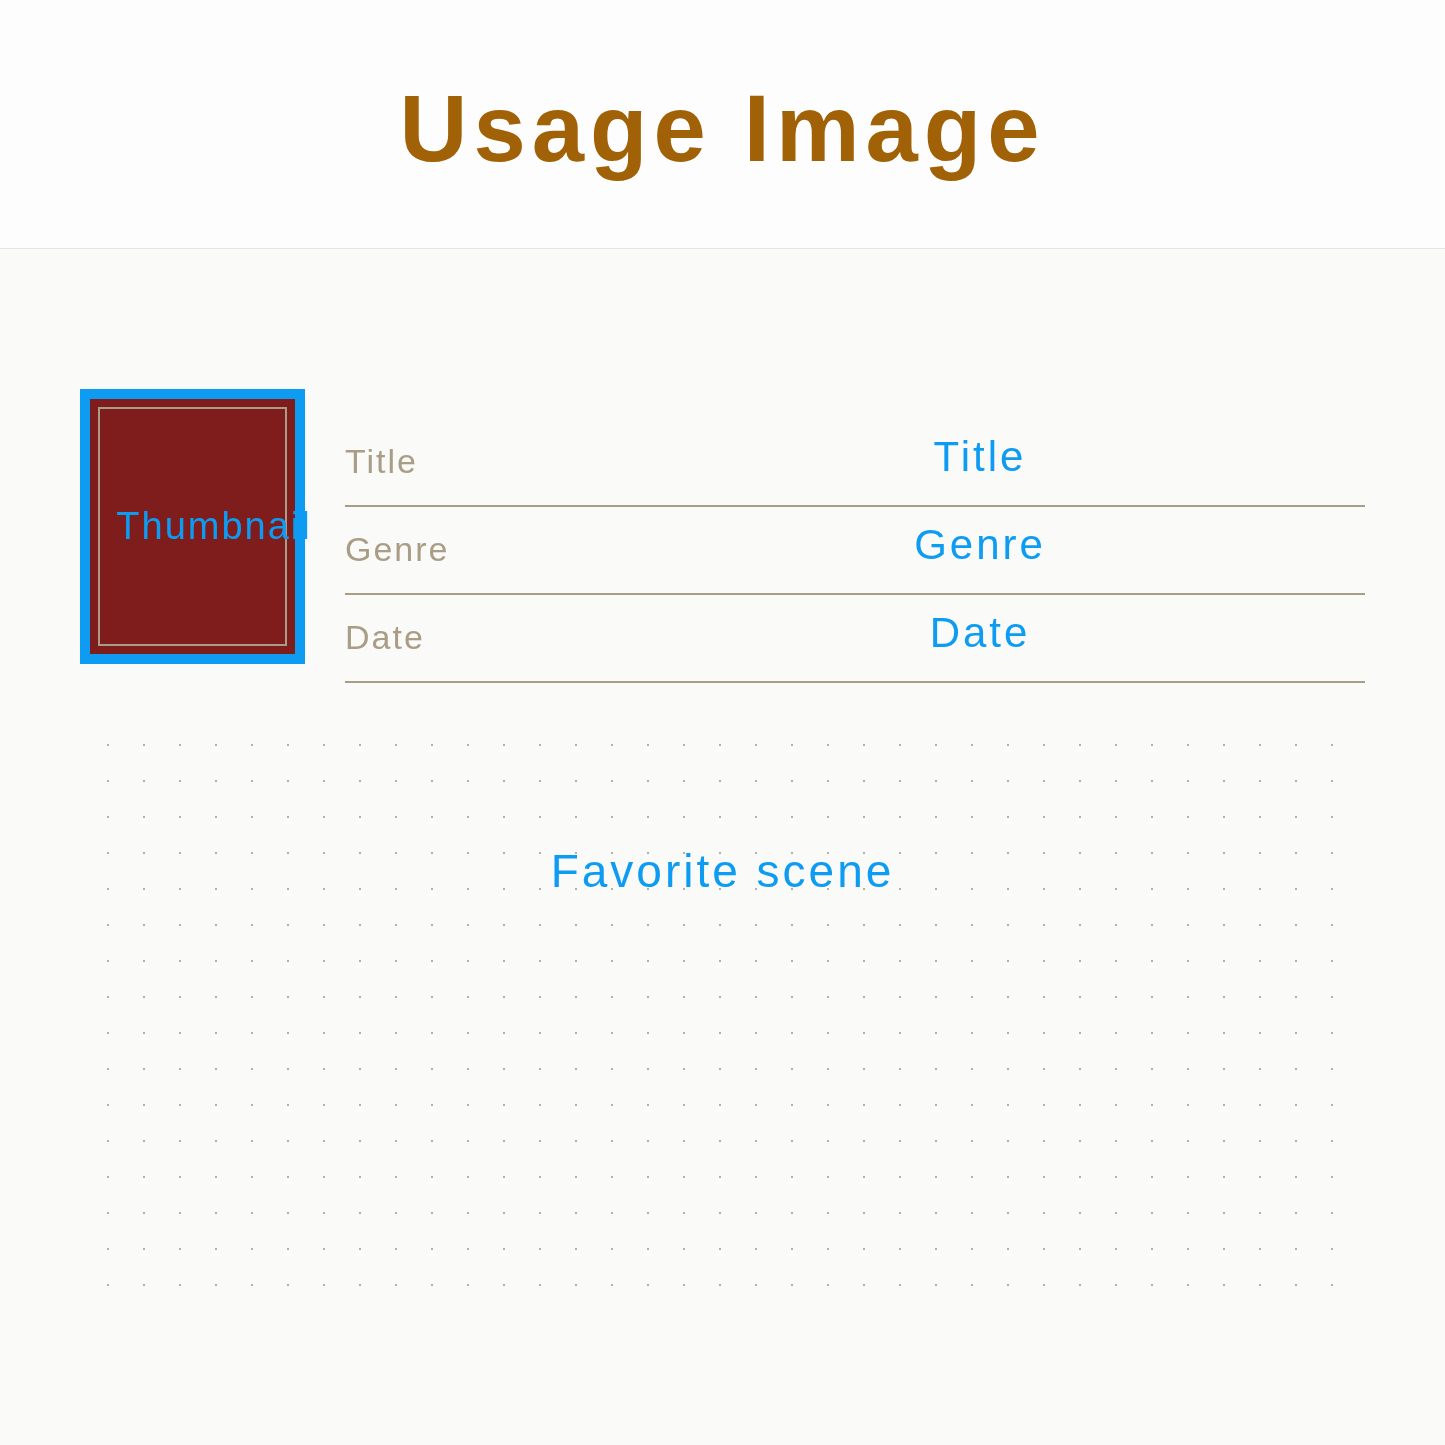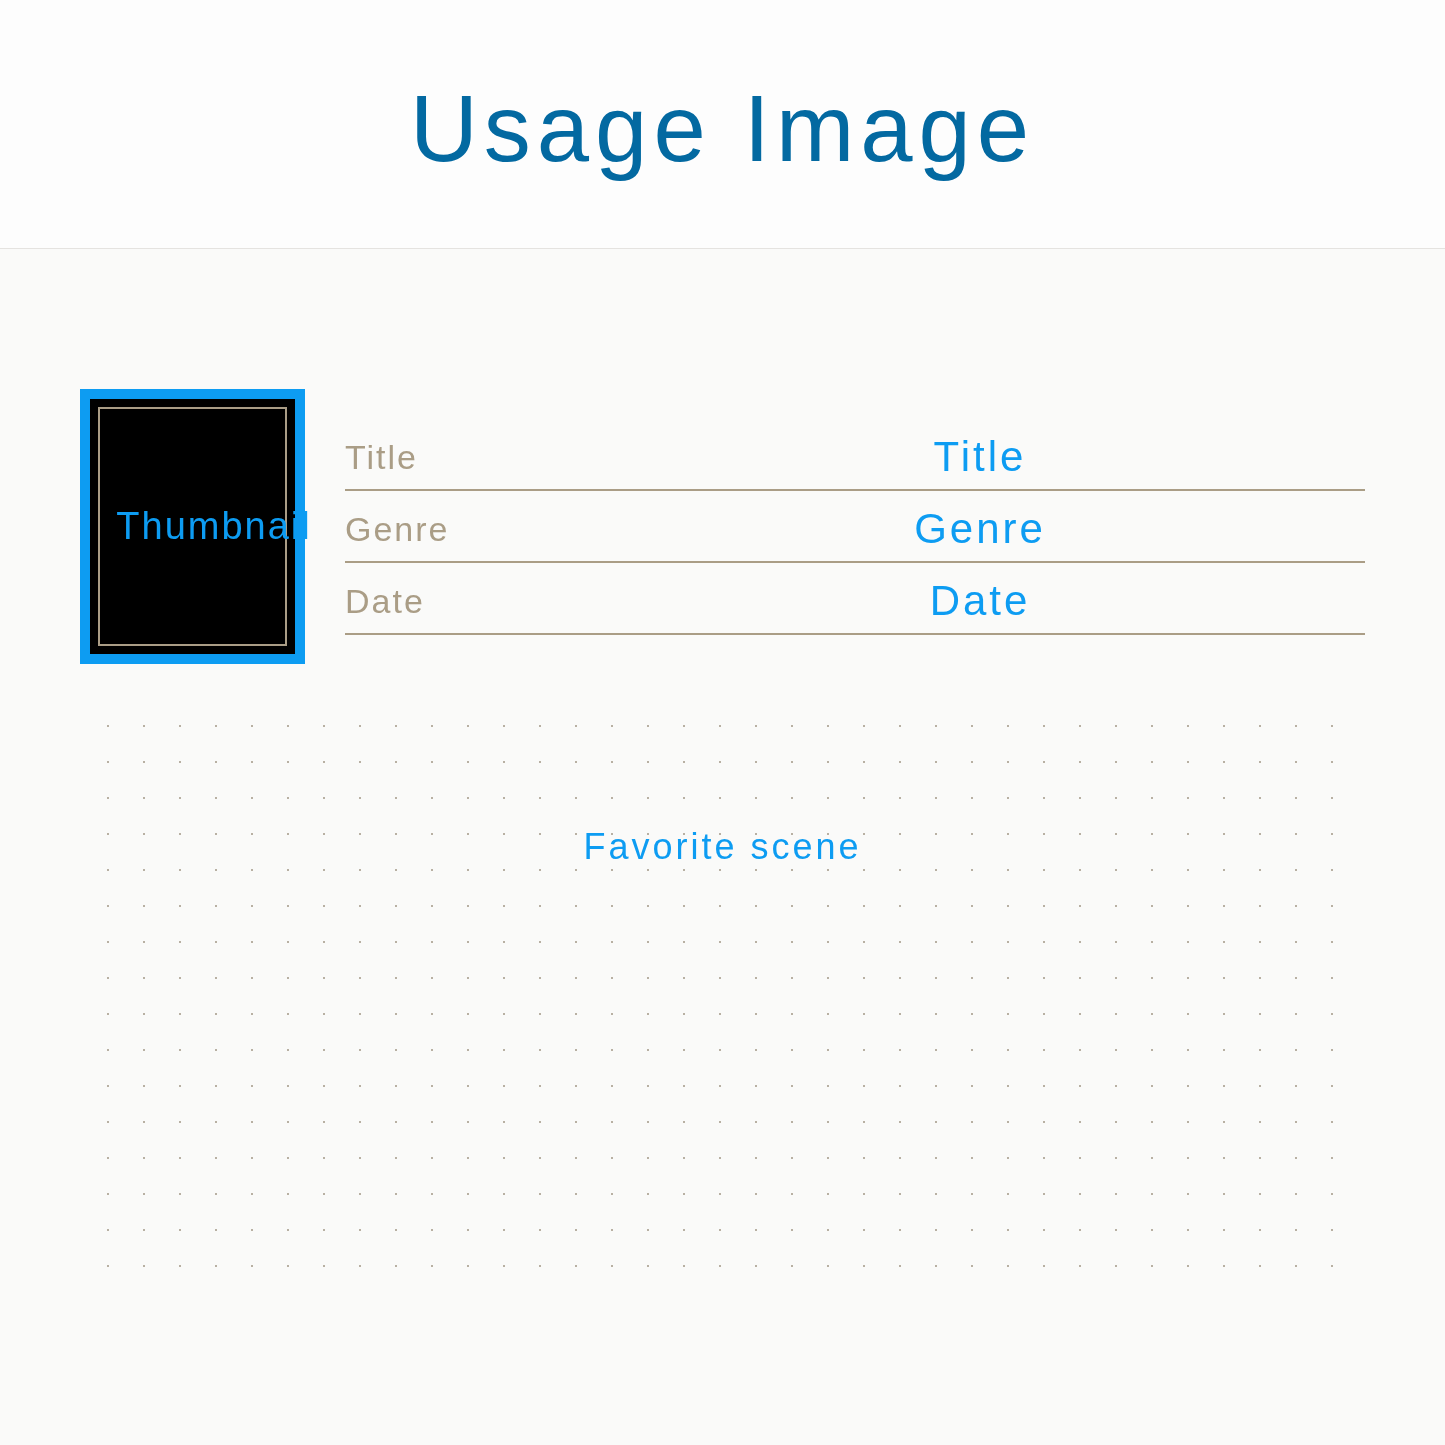--- a/index.html
+++ b/index.html
@@ -19,36 +19,36 @@
     .header-section {
       width: 100%;
       background: #fdfdfd;
       border-bottom: 1px solid #e5e3e0;
       padding: 75px 0 65px 0;
       text-align: center;
     }
     
     .page-title {
       font-size: 94px;
-      font-weight: 400;
-      color: #0369a1;
+      font-weight: 700;
+      color: #a16207;
       letter-spacing: 6px;
     }
     
     .content-section {
       padding: 140px 80px 0 80px;
       display: flex;
       gap: 40px;
     }
     
     .thumbnail-box {
       width: 225px;
       height: 275px;
       border: 10px solid #0d9cf2;
-      background: #000000;
+      background: #7f1d1d;
       display: flex;
       align-items: center;
       justify-content: center;
       flex-shrink: 0;
       position: relative;
       padding-left: 43px;
     }
     
     .thumbnail-inner {
       position: absolute;
@@ -67,23 +67,23 @@
       z-index: 1;
     }
     
     .fields-section {
       flex: 1;
       padding-top: 30px;
     }
     
     .field-row {
       display: flex;
-      align-items: center;
+      align-items: flex-end;
       border-bottom: 2px solid #aa9d86;
-      padding: 14px 0 8px 0;
+      padding: 14px 0 24px 0;
     }
     
     .field-label {
       font-size: 34px;
       font-weight: 500;
       color: #aa9d86;
       letter-spacing: 2px;
       width: 250px;
       flex-shrink: 0;
     }
@@ -100,21 +100,21 @@
     .notes-section {
       margin: 60px 80px 0 80px;
       padding: 100px 40px 400px 40px;
       background-image: radial-gradient(circle, #b8b0a3 1px, transparent 1px);
       background-size: 36px 36px;
       background-position: 10px 20px;
       text-align: center;
     }
     
     .notes-text {
-      font-size: 36px;
+      font-size: 46px;
       font-weight: 500;
       color: #0d9cf2;
       letter-spacing: 3px;
       line-height: 1.25;
     }
   </style>
 </head>
 <body>
 
 <div class="header-section">

